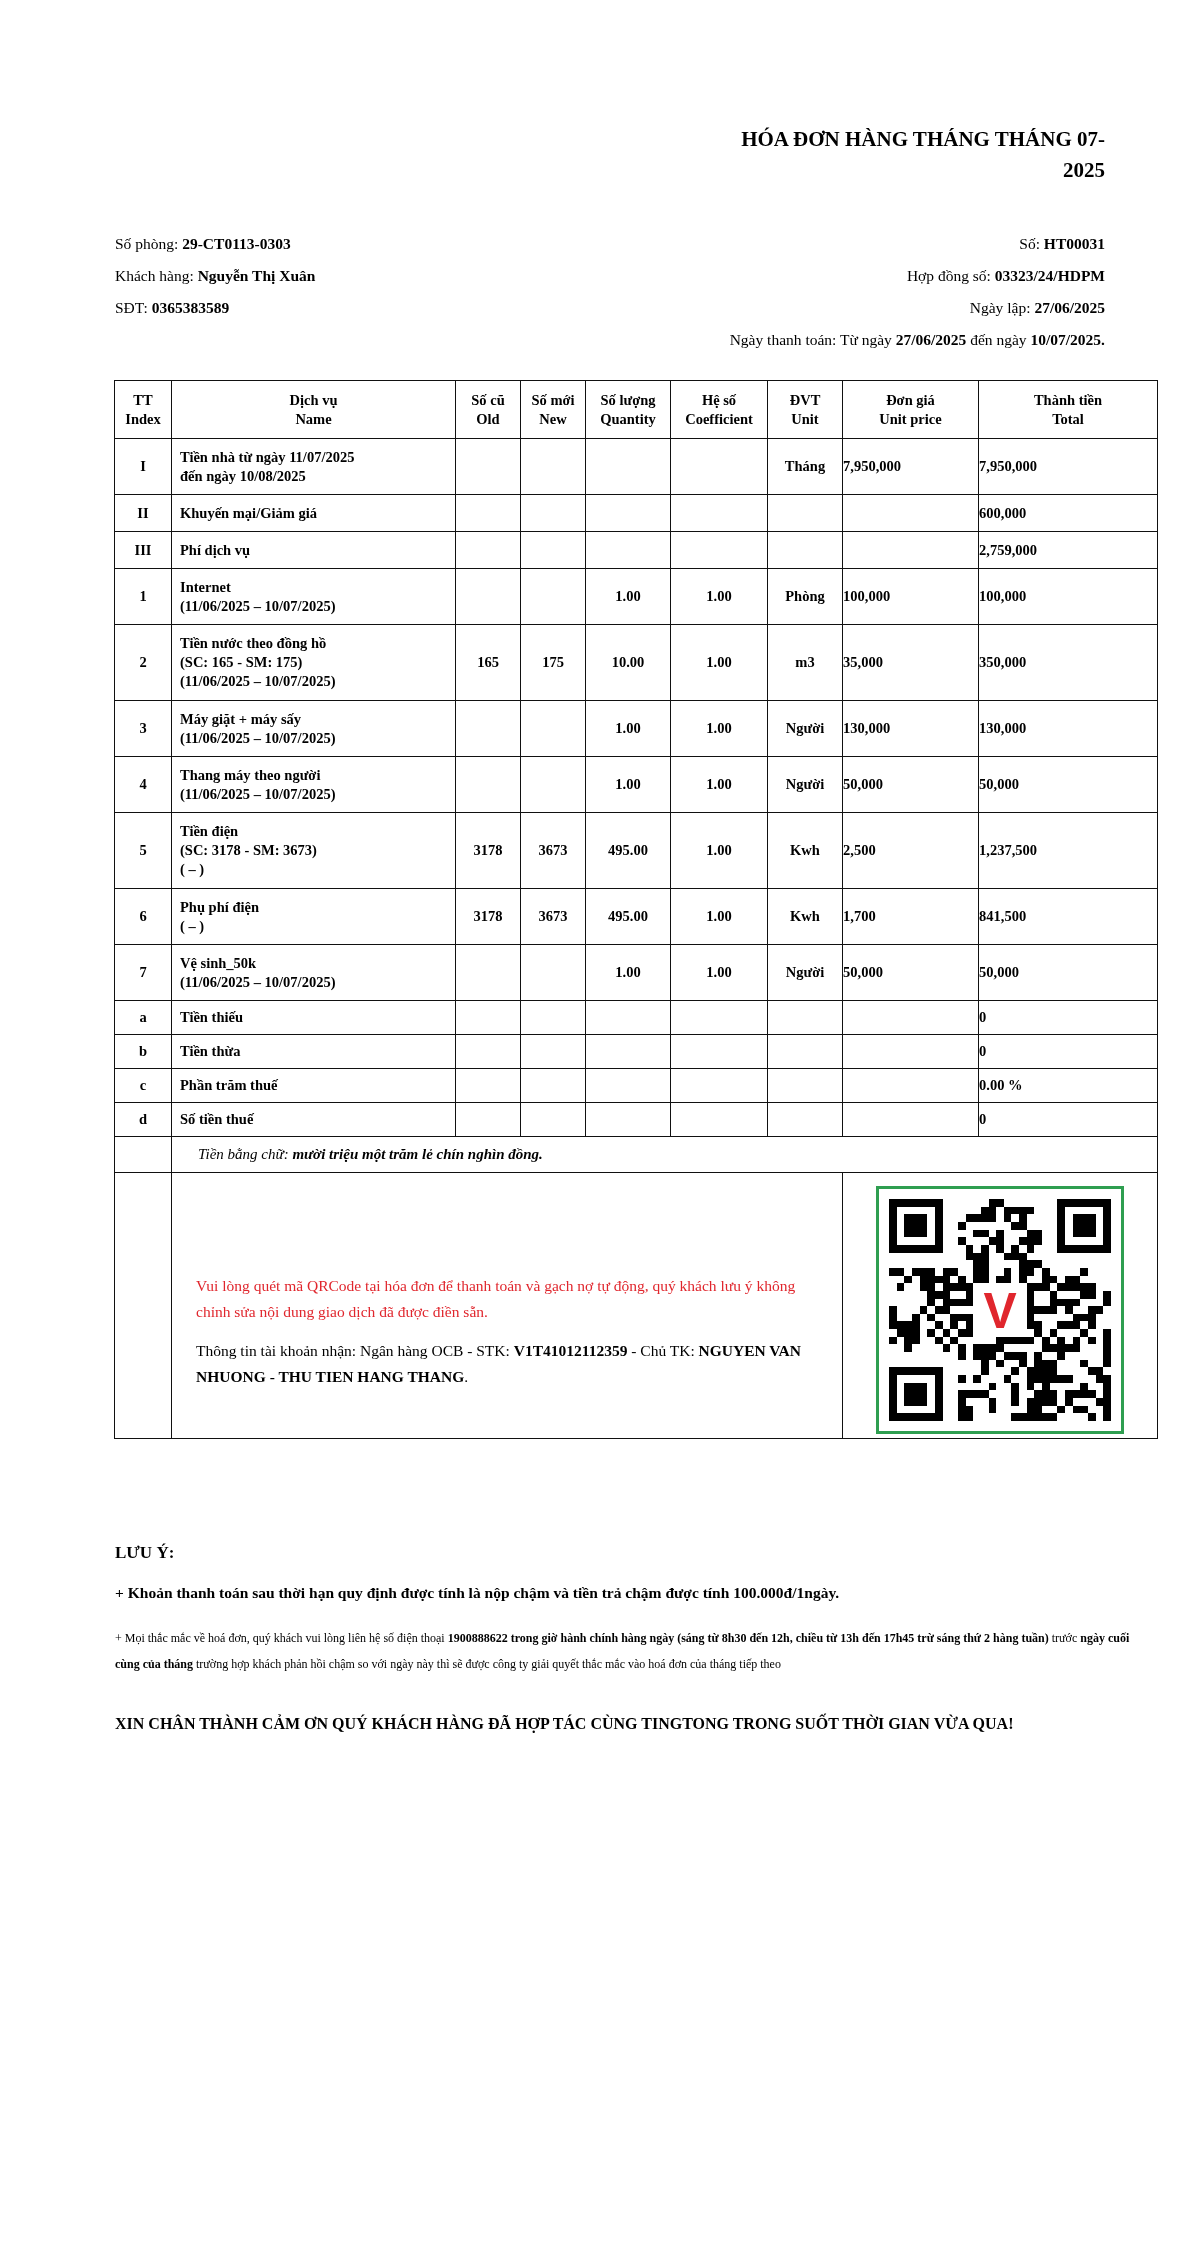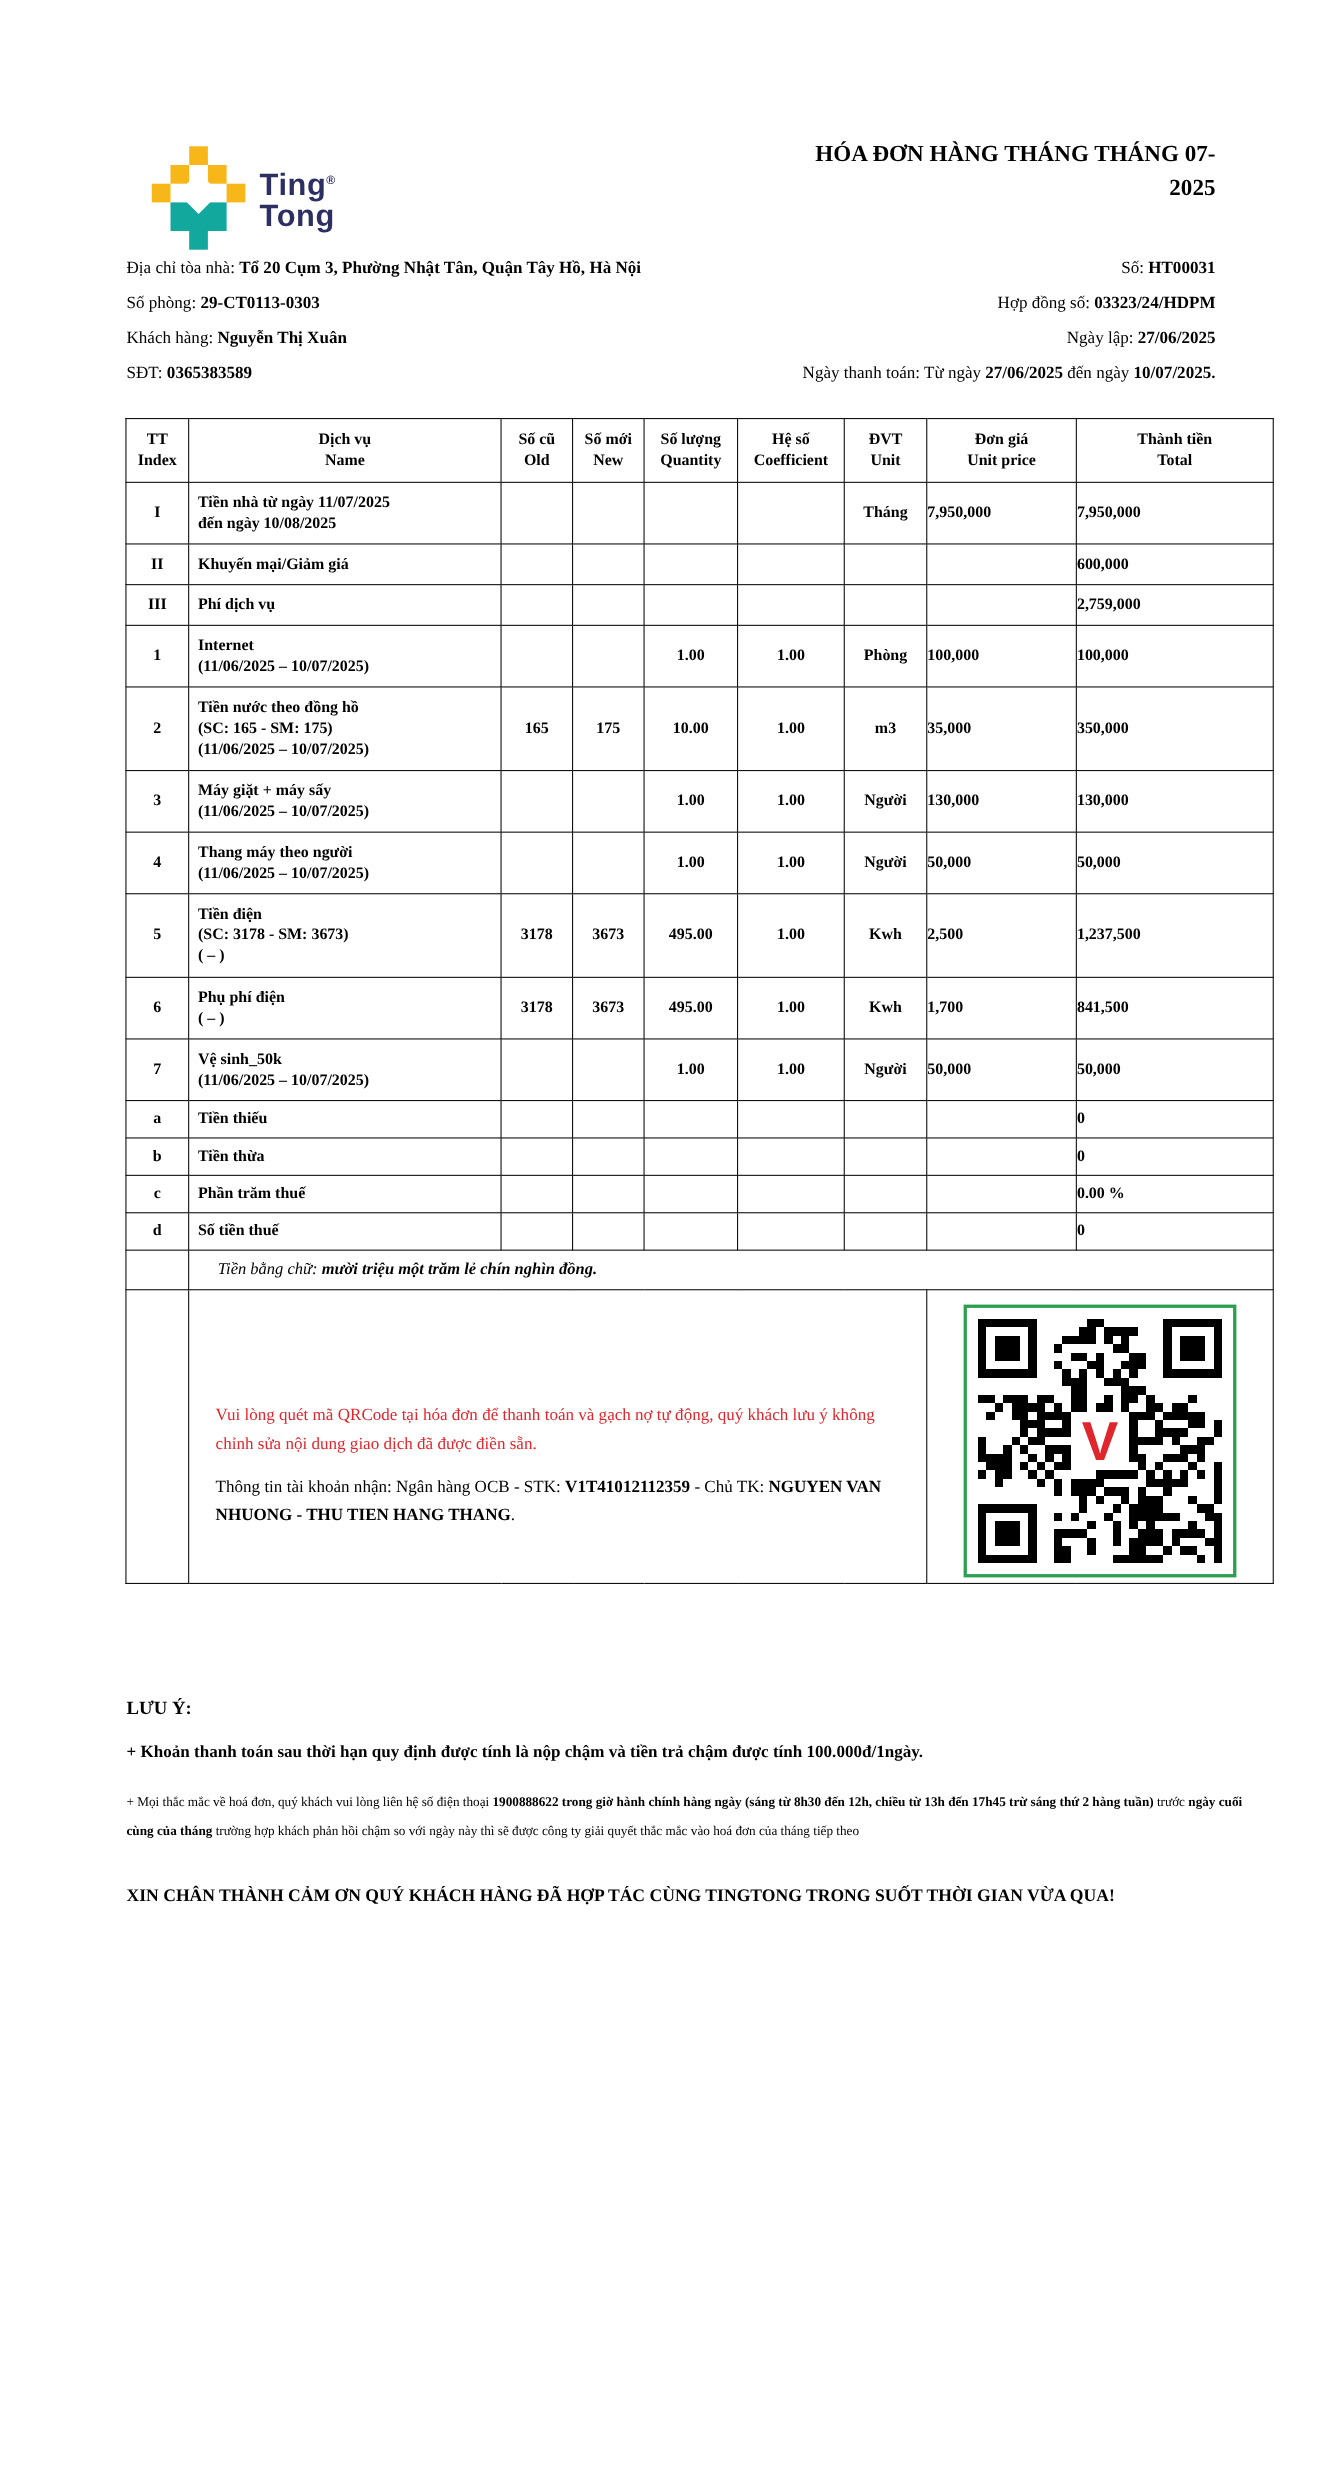--- a/index.html
+++ b/index.html
@@ -48,44 +48,27 @@
   .note-1 { position:absolute; left:115px; top:1584px; width:1010px; font-weight:bold; font-size:15.5px; }
   .note-2 { position:absolute; left:115px; top:1626px; width:1015px; font-size:12px; line-height:25.5px; }
   .note-2 b { font-weight:bold; }
   .thanks { position:absolute; left:115px; top:1710px; width:1020px; font-weight:bold; font-size:16px; line-height:27px; }
 </style>
 </head>
 <body>
 
 <div class="page" style="--navy: #2d2f63; --yellow: #f7b718; --teal: #13a89e; --red: #e0262d; --green: #2e9e50;">
 
-  <div class="logo">
-    <div class="logo-icon">
-      <div class="px y" style="left:34px;top:0;"></div>
-      <div class="px y" style="left:17px;top:17px;"></div>
-      <div class="px y" style="left:51px;top:17px;"></div>
-      <div class="px y" style="left:0;top:34px;"></div>
-      <div class="px y" style="left:68px;top:34px;"></div>
-      <div class="t-bar"></div>
-      <div class="px t" style="left:34px;top:77px;"></div>
-      <div class="diamond"></div>
-    </div>
-    <div class="logo-text">
-      <div><span>Ting</span><sup>®</sup></div>
-      <div>Tong</div>
-    </div>
-  </div>
 
   <div class="title">
     <div>HÓA ĐƠN HÀNG THÁNG THÁNG 07-</div>
     <div>2025</div>
   </div>
 
   <div class="info-left">
-    <div><span>Địa chỉ tòa nhà: </span><b>Tổ 20 Cụm 3, Phường Nhật Tân, Quận Tây Hồ, Hà Nội</b></div>
     <div><span>Số phòng: </span><b>29-CT0113-0303</b></div>
     <div><span>Khách hàng: </span><b>Nguyễn Thị Xuân</b></div>
     <div><span>SĐT: </span><b>0365383589</b></div>
   </div>
   <div class="info-right">
     <div><span>Số: </span><b>HT00031</b></div>
     <div><span>Hợp đồng số: </span><b>03323/24/HDPM</b></div>
     <div><span>Ngày lập: </span><b>27/06/2025</b></div>
     <div><span>Ngày thanh toán: Từ ngày </span><b>27/06/2025</b><span> đến ngày </span><b>10/07/2025.</b></div>
   </div>

